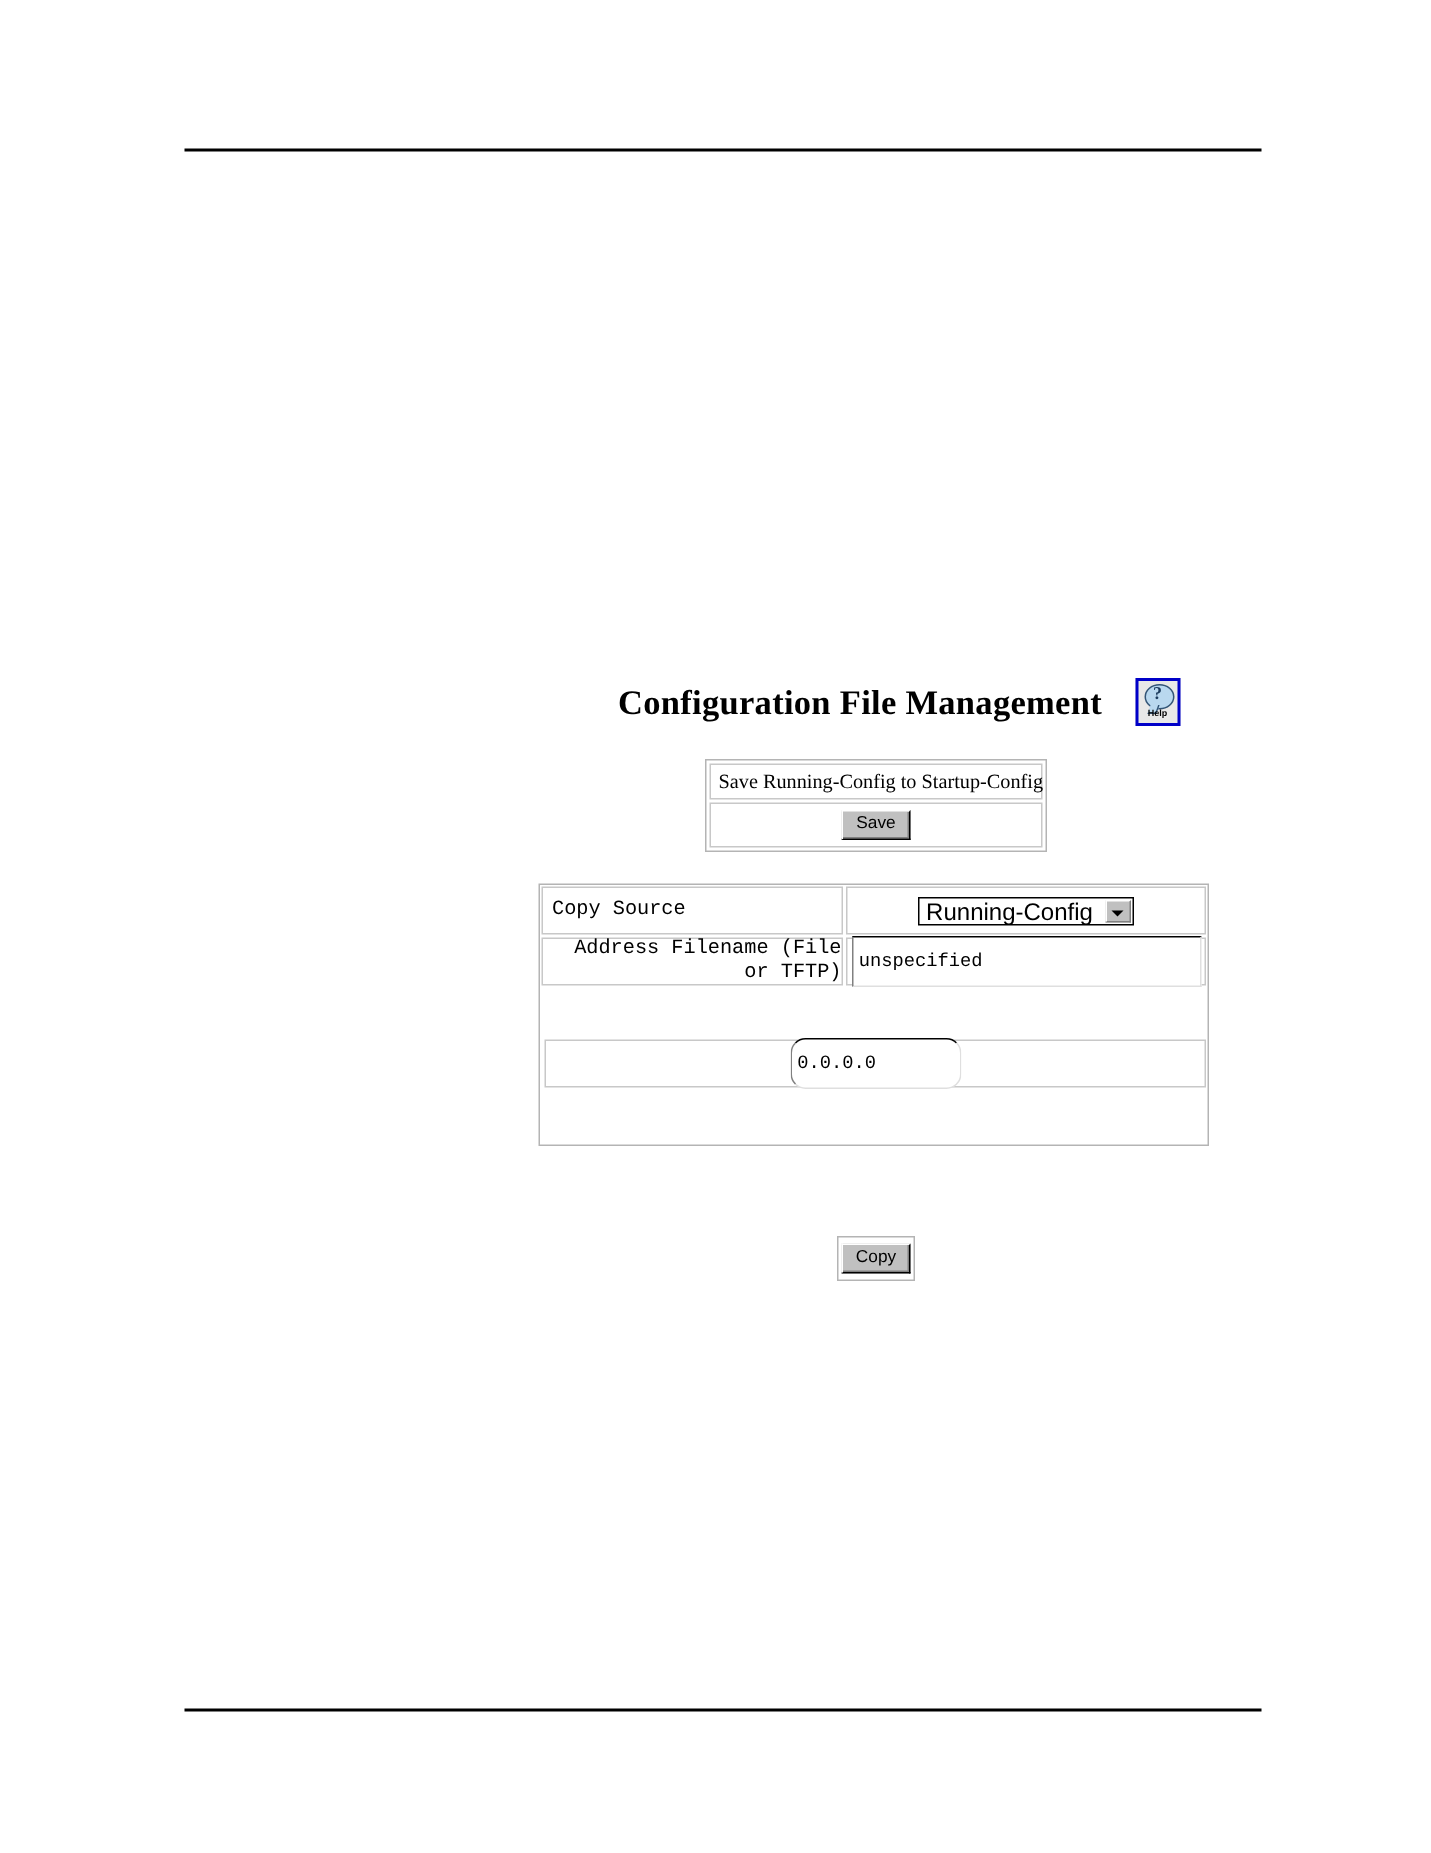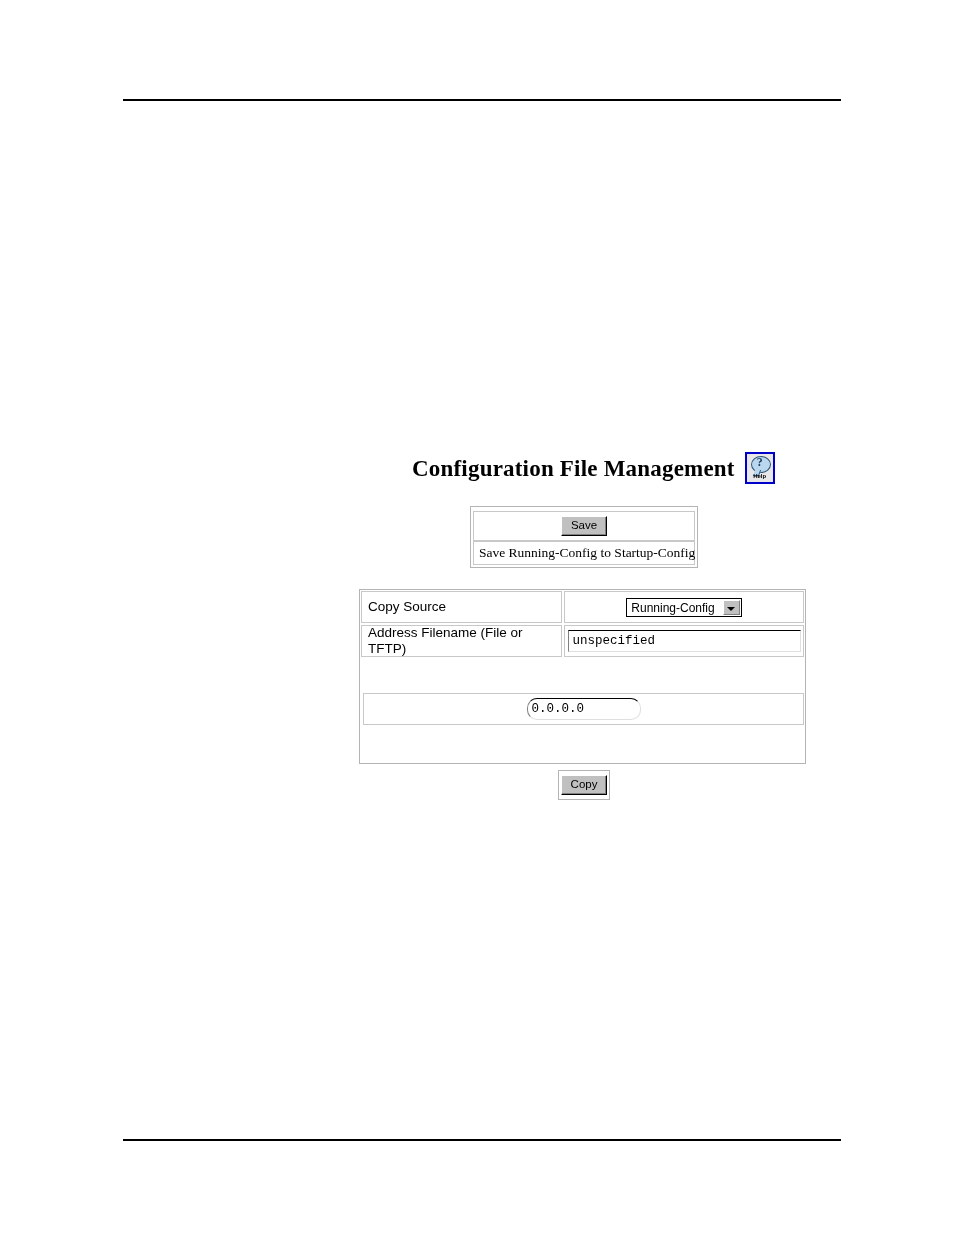--- a/index.html
+++ b/index.html
@@ -28,21 +28,21 @@
   #header-rule { top: 99px; }
   #footer-rule { top: 1139px; }
 
   
   #title-block {
     position: absolute;
     left: 412px;
     top: 452px;
     display: flex;
     align-items: center;
-    gap: 10px;
+    gap: 22px;
   }
   #page-title {
     font-family: "Liberation Serif", "DejaVu Serif", serif;
     font-weight: bold;
     font-size: 23px;
     line-height: 27px;
     letter-spacing: 0.2px;
     white-space: nowrap;
   }
 
@@ -112,26 +112,27 @@
     background: #ffffff;
     box-sizing: border-box;
     padding: 2px;
   }
   .cell {
     border: 1px solid #c8c8c8;
     box-sizing: border-box;
     background: #ffffff;
   }
   .cell-label {
-    font-family: Liberation Sans, sans-serif;
+    font-family: Liberation Mono, monospace;
     font-size: 13.5px;
     line-height: 16px;
     padding-left: 6px;
     display: flex;
     align-items: center;
+    text-align: right;
   }
 
   
   #save-table {
     left: 470px;
     top: 506px;
     width: 228px;
     height: 62px;
   }
   #save-header-cell {
@@ -194,21 +195,21 @@
 
   
   .win-select {
     display: inline-flex;
     align-items: stretch;
     height: 19px;
     border: 1px solid #000000;
     background: #ffffff;
     box-sizing: border-box;
     font-family: "Liberation Sans", sans-serif;
-    font-size: 12px;
+    font-size: 16px;
     cursor: pointer;
   }
   .win-select .sel-text {
     padding: 1px 8px 0 4px;
     line-height: 17px;
     white-space: nowrap;
     color: #000000;
   }
   .win-select .sel-arrow {
     width: 15px;
@@ -226,41 +227,41 @@
     position: absolute;
     left: 3px;
     top: 6px;
     border-left: 4px solid transparent;
     border-right: 4px solid transparent;
     border-top: 4px solid #000000;
   }
 
   
   .win-input {
-    height: 22px;
+    height: 34px;
     box-sizing: border-box;
     background: #ffffff;
     border-top: 1px solid #000000;
     border-left: 1px solid #808080;
     border-right: 1px solid #dfdfdf;
     border-bottom: 1px solid #dfdfdf;
     font-family: "Liberation Mono", "DejaVu Sans Mono", monospace;
     font-size: 12.5px;
     line-height: 20px;
     color: #000000;
     padding: 0 2px 0 4px;
     outline: none;
   }
   .input-wide { width: 233px; }
   .input-ip   { width: 114px; border-radius: 10px; }
 
   
   #copy-frame {
     left: 558px;
-    top: 770px;
+    top: 824px;
     width: 52px;
     height: 30px;
     padding: 3px;
     display: flex;
     align-items: center;
     justify-content: center;
   }
 </style>
 </head>
 <body>
@@ -270,24 +271,24 @@
 <div id="title-block">
   <div id="page-title">Configuration File Management</div>
   <button class="help-button">
     <span class="balloon"></span>
     <span class="qmark">?</span>
     <span class="help-text">Help</span>
   </button>
 </div>
 
 <div class="frame" id="save-table">
+  <div class="cell" id="save-header-cell">Save Running-Config to Startup-Config</div>
   <div class="cell" id="save-button-cell">
     <button class="push-button">Save</button>
   </div>
-  <div class="cell" id="save-header-cell">Save Running-Config to Startup-Config</div>
 </div>
 
 <div class="frame" id="form-table">
 
   <div class="form-row">
     <div class="cell cell-label label-cell">Copy Source</div>
     <div class="cell value-cell">
       <span class="win-select">
         <span class="sel-text">Running-Config</span>
         <span class="sel-arrow"></span>

